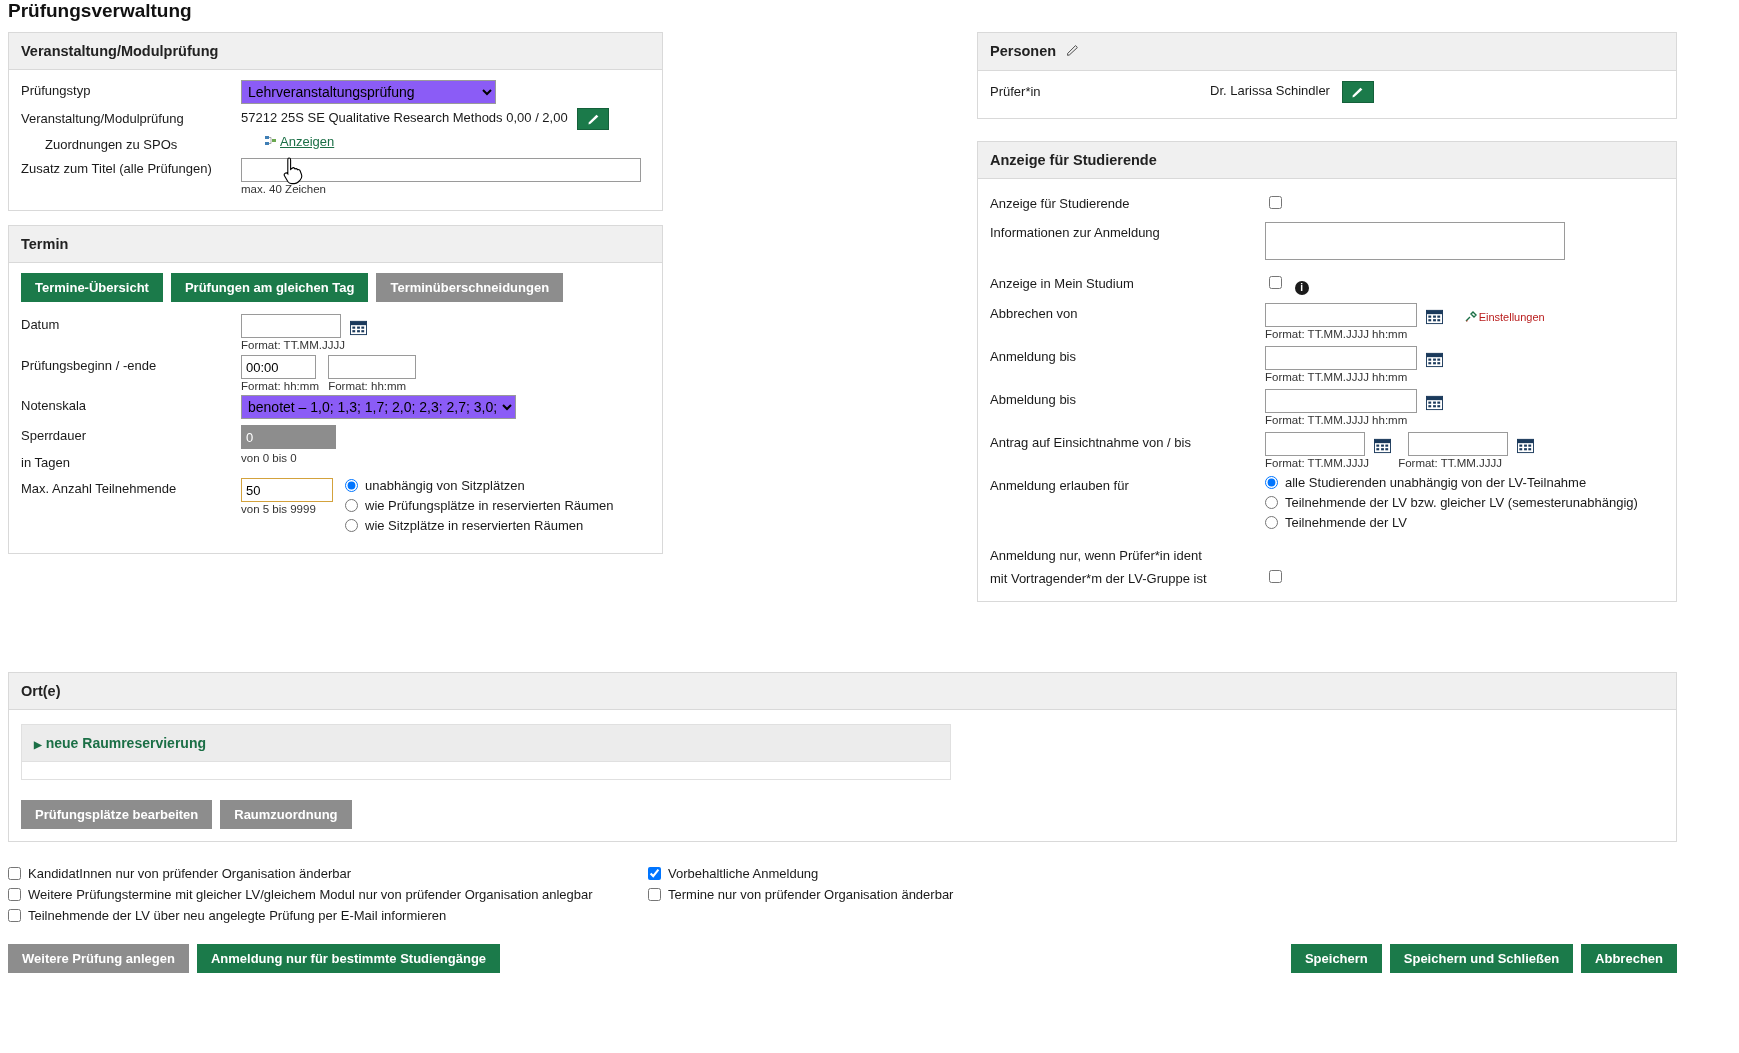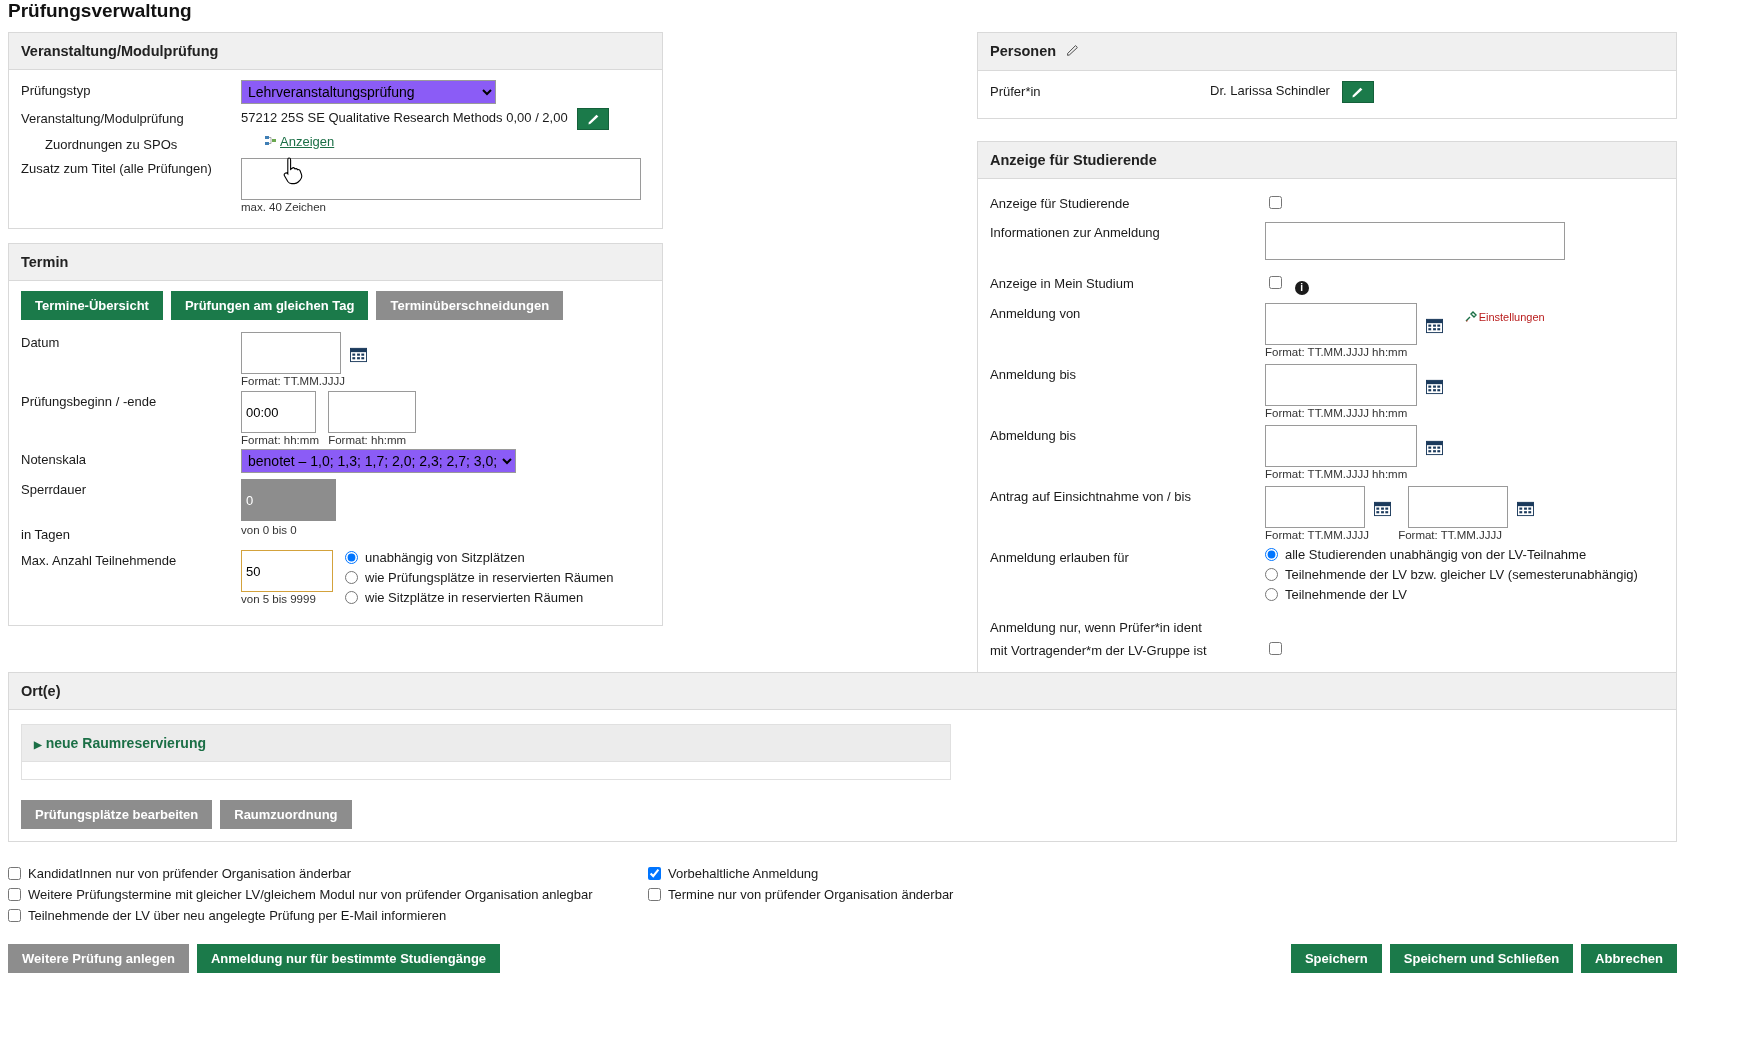--- a/index.html
+++ b/index.html
@@ -61,21 +61,21 @@
     border: 1px solid #9a9a9a;
     background: #8b5cf6;
     padding: 2px 2px;
   }
   input.txt {
     font-family: "Liberation Sans", sans-serif;
     font-size: 13px;
     height: 24px;
     border: 1px solid #9a9a9a;
     background: #fff;
-    padding: 20px 4px;
+    padding: 2px 4px;
   }
   input.txt.grey {
     background: #8d8d8d;
     color: #ffffff;
     border: 1px solid #8d8d8d;
   }
   input.txt.hl { border: 1px solid #d3a23c; }
   textarea.ta {
     font-family: "Liberation Sans", sans-serif;
     font-size: 13px;
@@ -393,21 +393,21 @@
 
         <div class="row" style="margin-bottom:8px;">
           <div class="lbl lw-275">Anzeige in Mein Studium</div>
           <div class="val">
             <input type="checkbox" style="">
             <span class="info-ico">i</span>
           </div>
         </div>
 
         <div class="row" style="margin-bottom:6px;">
-          <div class="lbl lw-275">Anmeldung von</div>
+          <div class="lbl lw-275">Abbrechen von</div>
           <div class="val" style="display:flex;align-items:flex-start;">
             <div>
               <input class="txt" style="width: 152px;" value="">
               <span class="cal">
                 <svg viewBox="0 0 18 18" aria-hidden="true">
                   <rect x="0.5" y="2.5" width="17" height="14" fill="#ffffff" stroke="#1b3a5c"></rect>
                   <rect x="0.5" y="2.5" width="17" height="4" fill="#1b3a5c"></rect>
                   <g fill="#1b3a5c">
                       <rect x="2.5" y="8" width="3" height="2.3"></rect>
                       <rect x="7.5" y="8" width="3" height="2.3"></rect>

